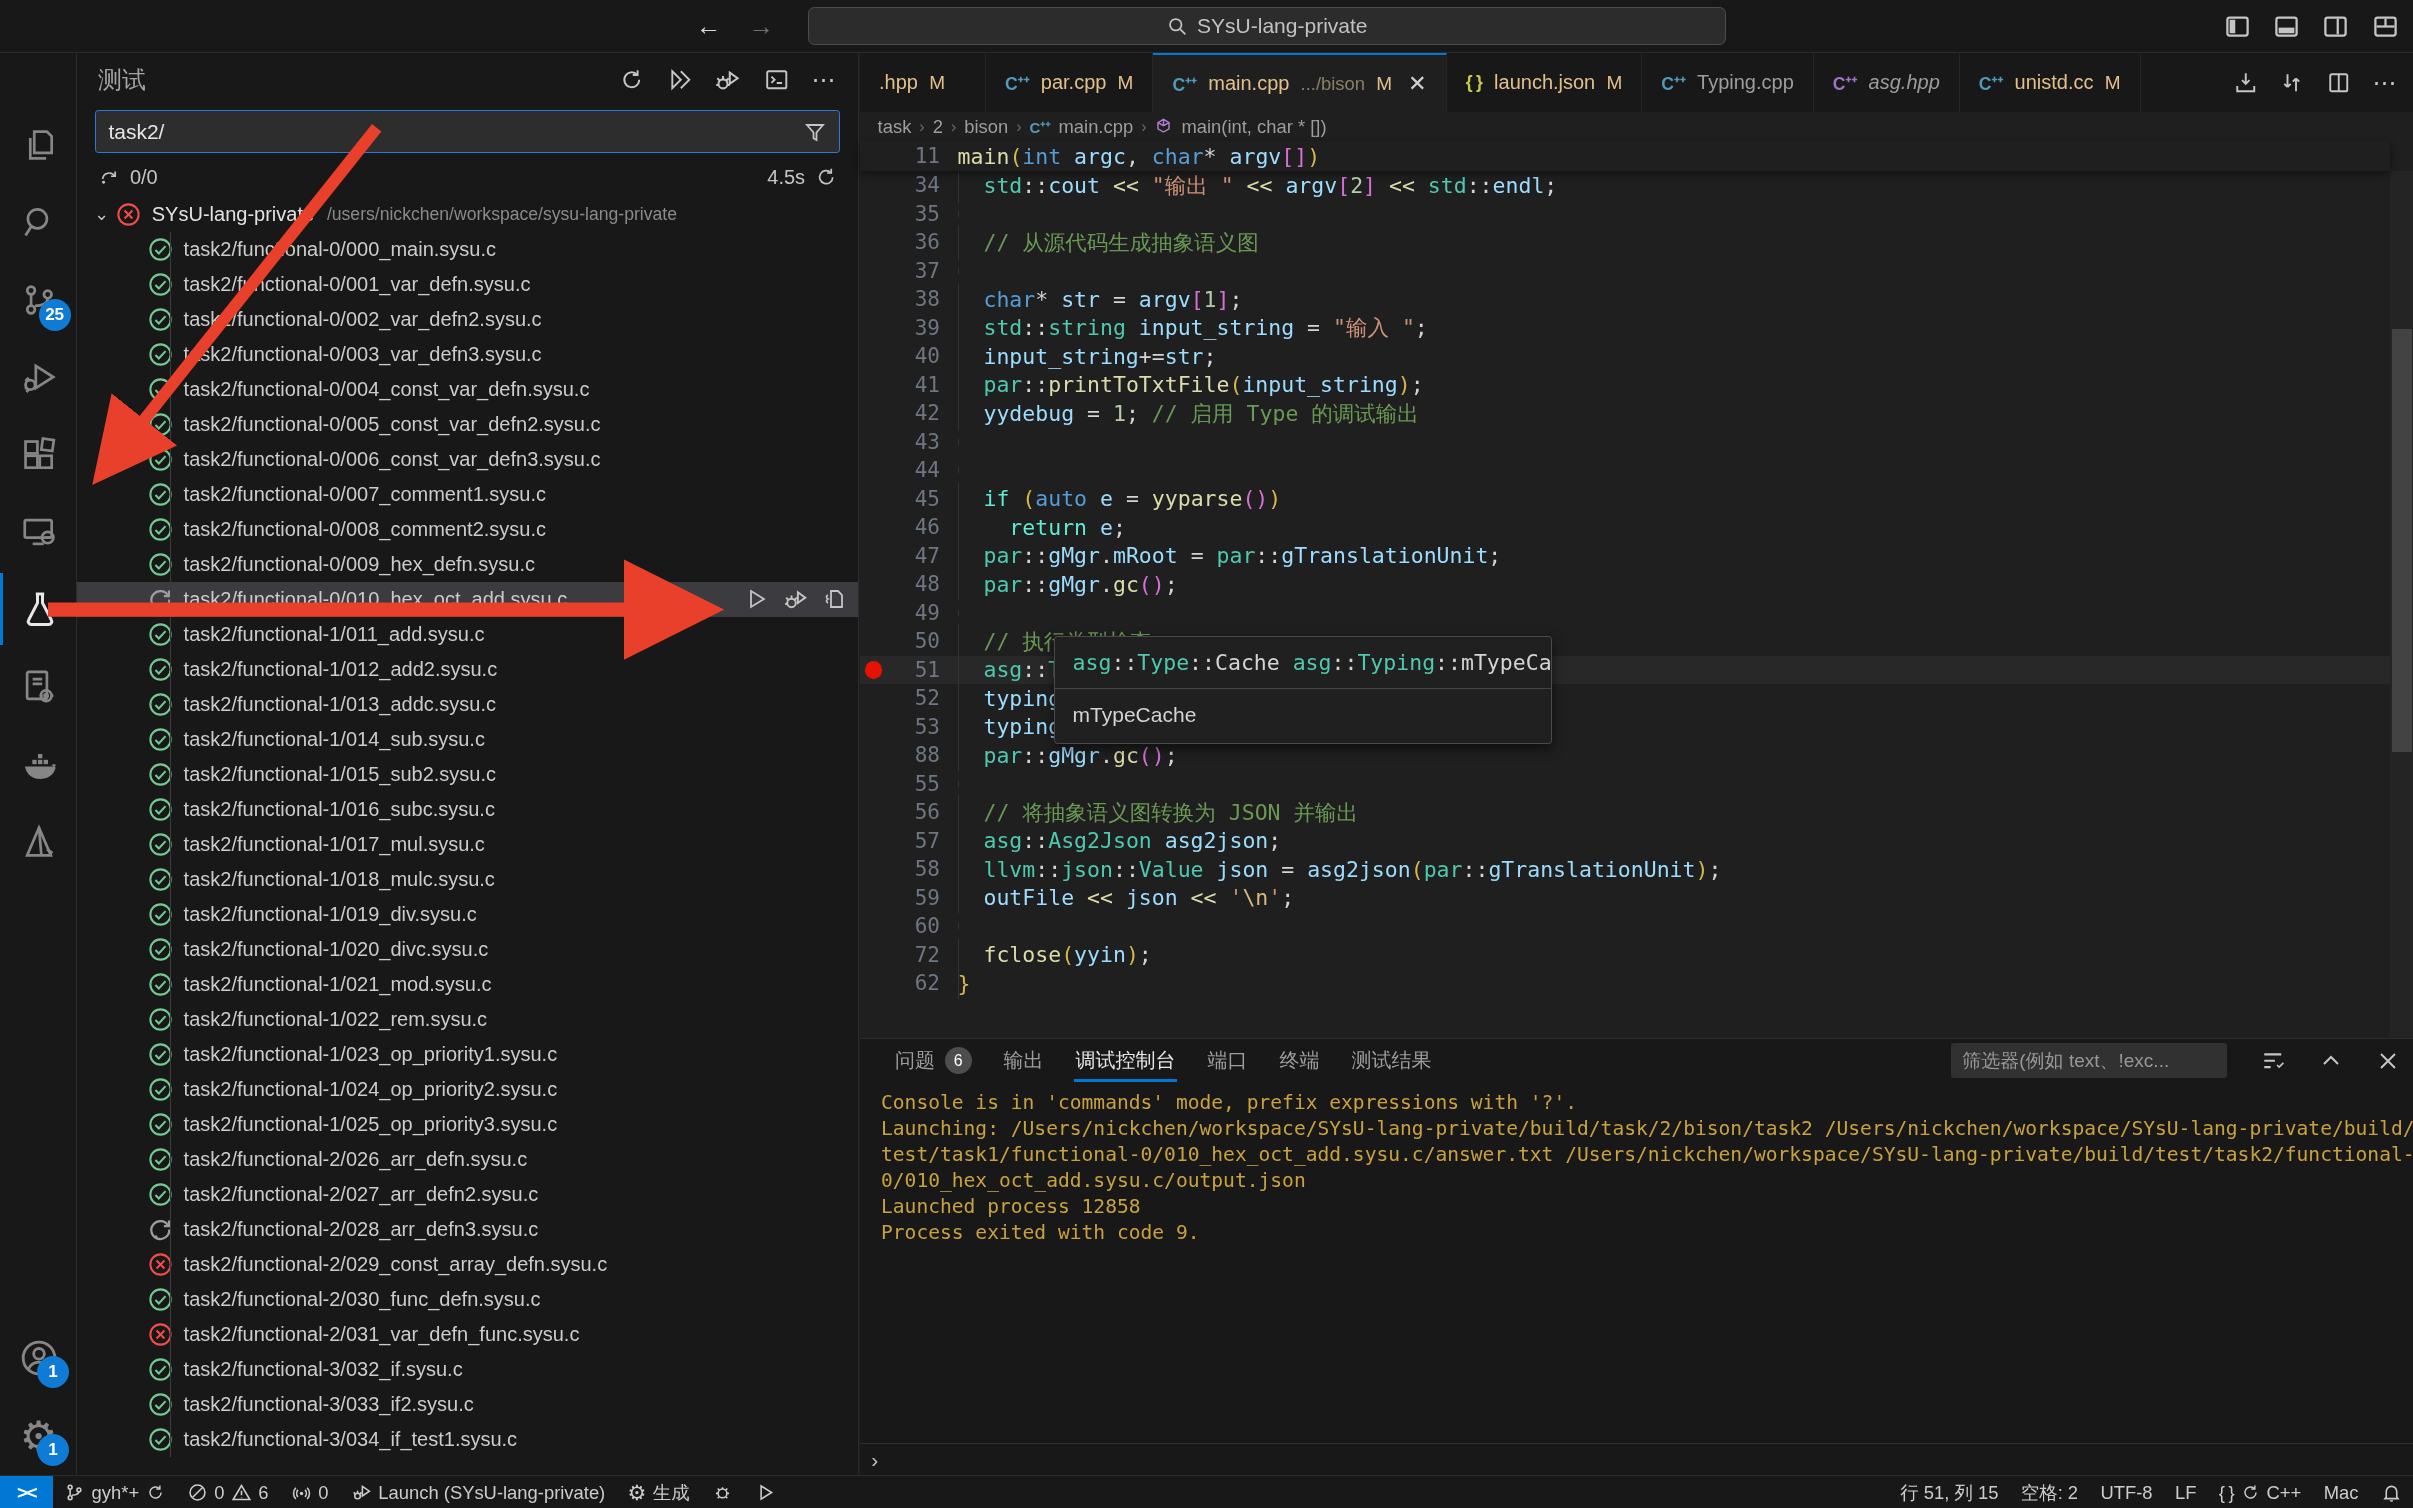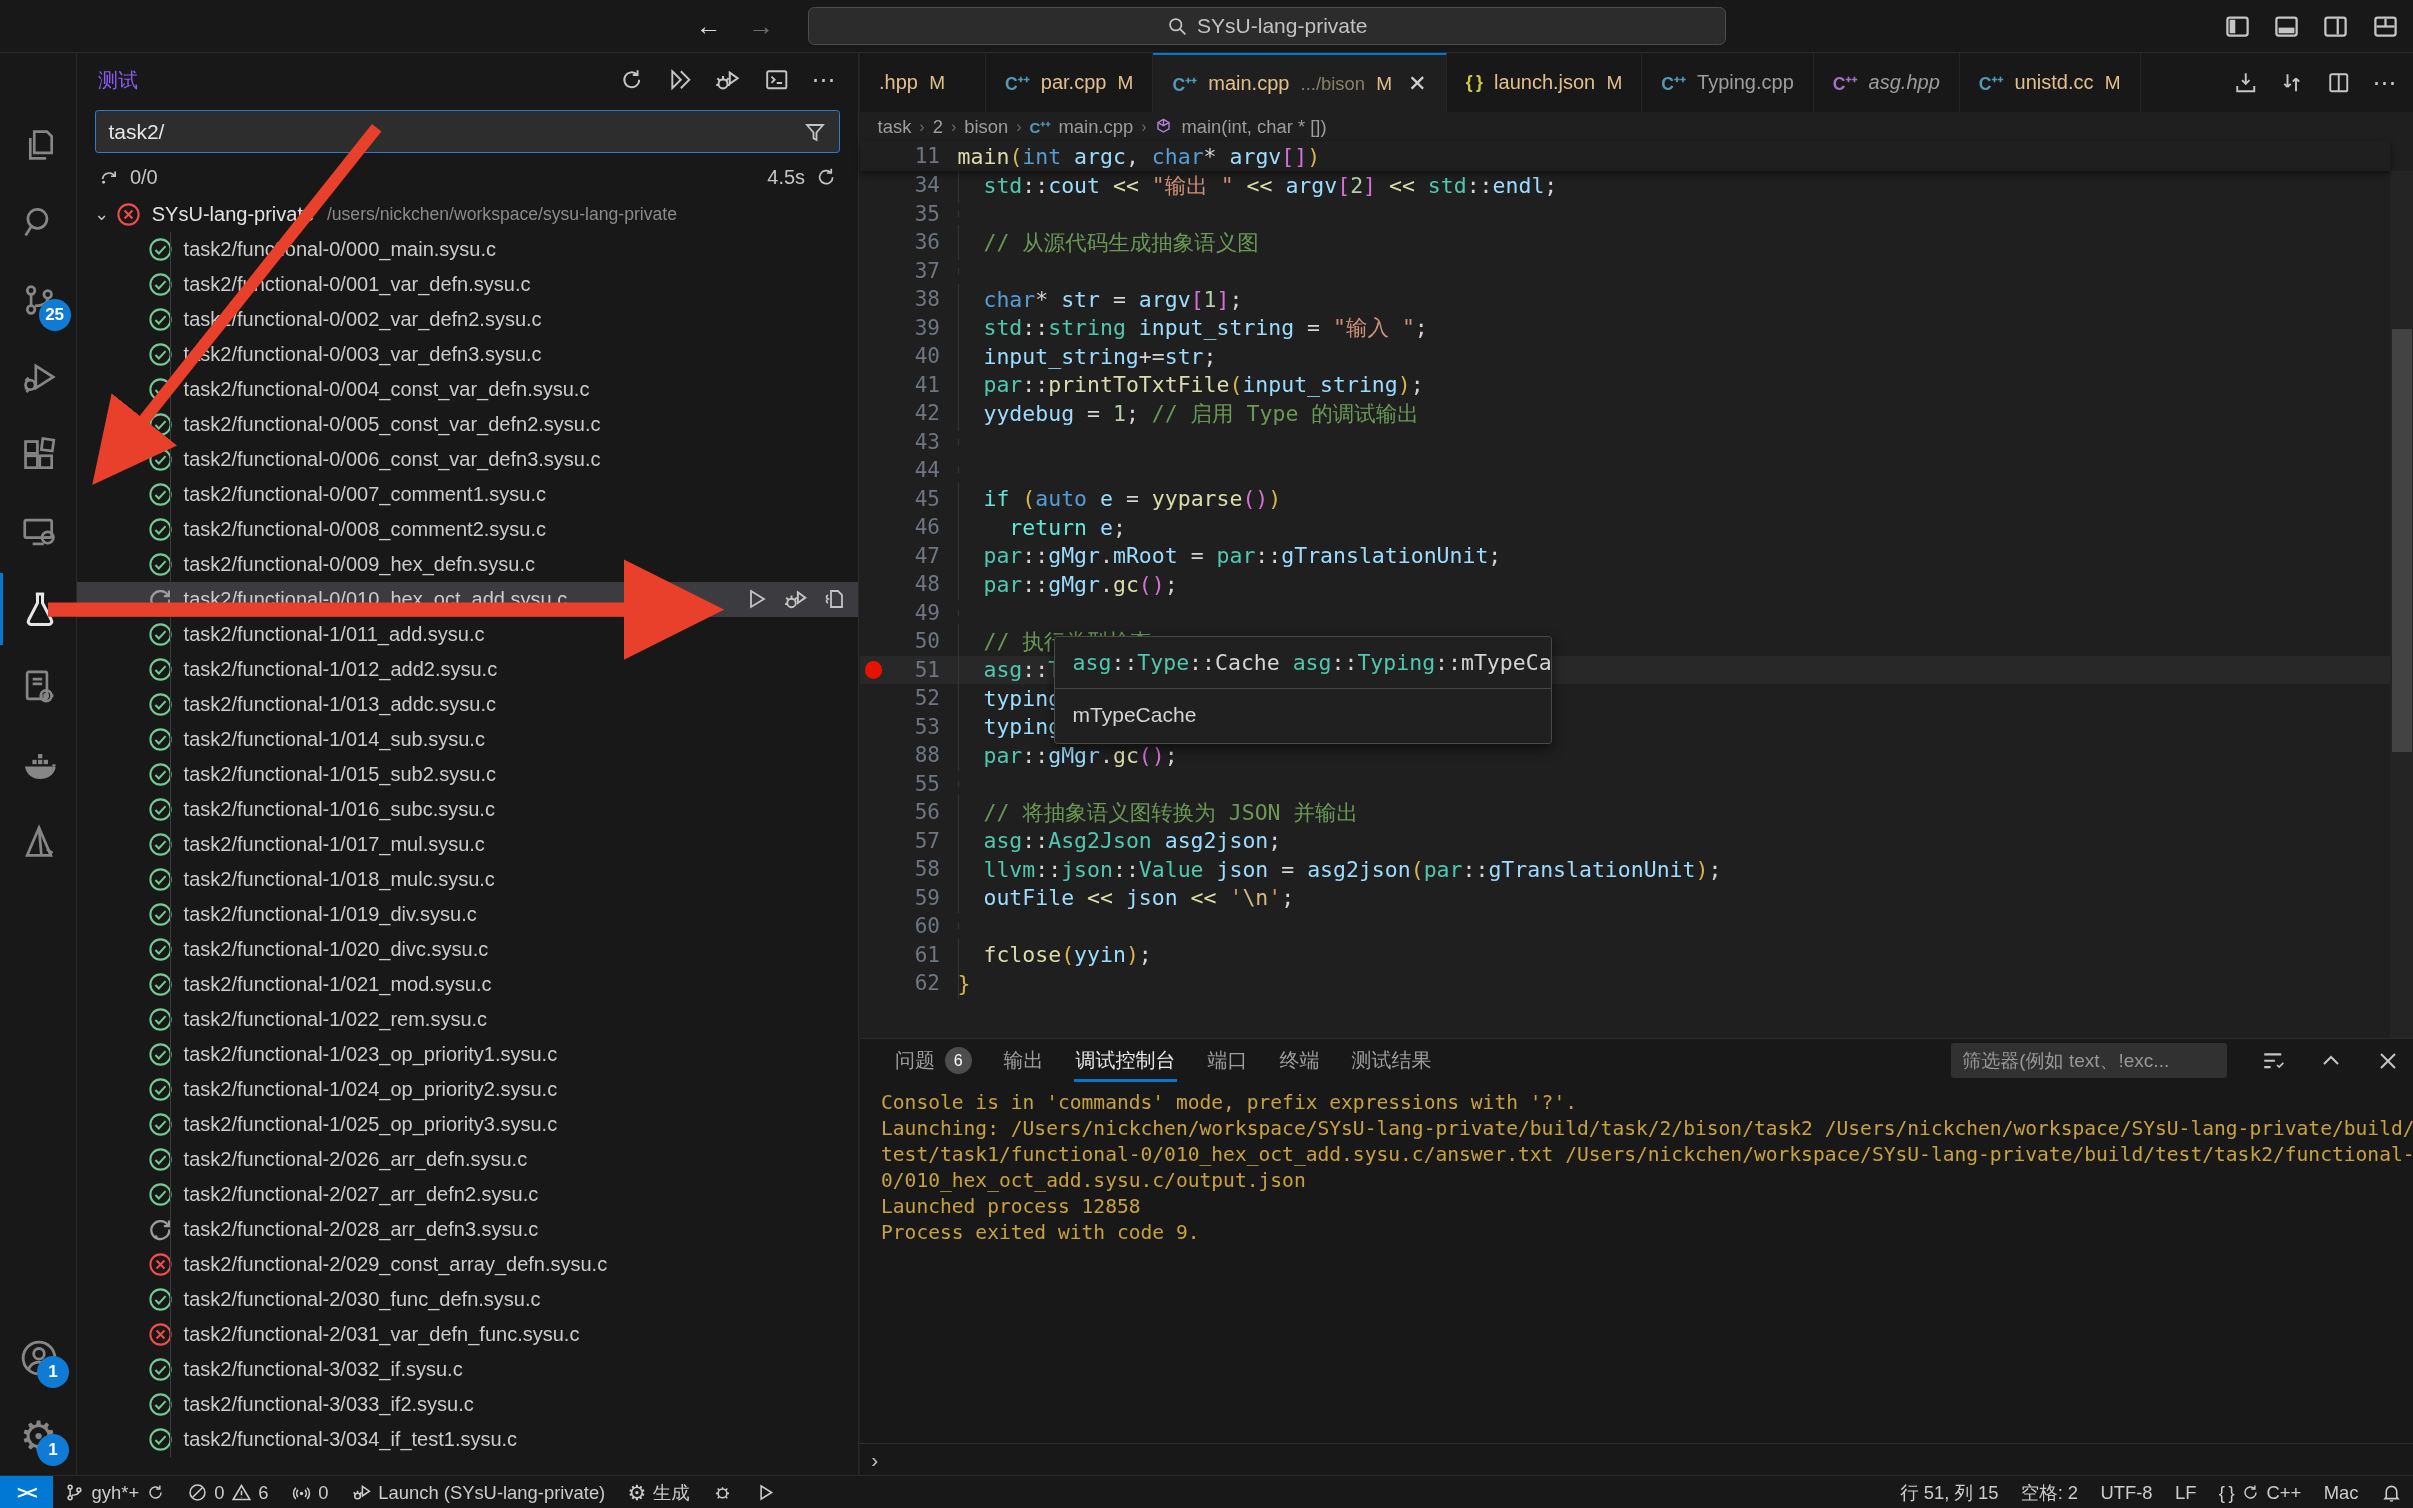--- a/index.html
+++ b/index.html
@@ -18,21 +18,21 @@
   
   .activitybar { position:absolute; left:0; top:53px; width:77px; height:1422px; background:#181818; border-right:0.8px solid #2b2b2b; }
   .ab-icon { position:absolute; left:0; width:77px; height:72px; display:flex; align-items:center; justify-content:center; }
   .ab-icon svg { display:block; }
   .ab-active { border-left:3.2px solid #0078d4; }
   .badge { position:absolute; background:#0f7bd4; color:#fff; font-size:17px; font-weight:bold; border-radius:17.6px; min-width:32px; height:32px; display:flex; align-items:center; justify-content:center; padding:0 4.8px; }
 
   
   .sidebar { position:absolute; left:77px; top:53px; width:782px; height:1422px; background:#181818; border-right:0.8px solid #2b2b2b; overflow:hidden; }
   .sb-header { height:54px; display:flex; align-items:center; padding:0 21px; }
-  .sb-title { font-size:20px; color:#8b5cf6; flex:1; }
+  .sb-title { font-size:24px; color:#a3a3a3; flex:1; }
   .sb-actions { display:flex; gap:22.3px; align-items:center; }
   .sb-actions svg { display:block; }
   .sb-filter { margin:3.2px 17.6px 0 17.6px; height:43px; background:#2d2d2d; border:1.6px solid #2b79d9; border-radius:3.2px; display:flex; align-items:center; padding:0 12.8px; }
   .sb-filter-text { flex:1; font-size:21px; color:#e6e6e6; }
   .sb-progress { display:flex; justify-content:space-between; align-items:center; padding:12.8px 21px 8px 21px; font-size:20px; color:#c5c5c5; }
   .sb-prog-left,.sb-prog-right { display:flex; align-items:center; gap:9.6px; }
   .sb-tree { position:relative; }
   .tree-row { height:35px; display:flex; align-items:center; font-size:20px; color:#cccccc; white-space:nowrap; overflow:hidden; }
   .tree-row.sel { background:#3b3b40; }
   .tree-indent-line { position:absolute; left:93px; top:35px; bottom:0; width:0.8px; background:#3c3c3c; }
@@ -798,21 +798,21 @@
           <div class="code-text"><span class="sg-v">  outFile </span><span class="sg-f">&lt;&lt;</span><span class="sg-v"> json </span><span class="sg-f">&lt;&lt;</span><span class="sg-s"> '</span><span class="sg-e">\n</span><span class="sg-s">'</span><span class="sg-p">;</span></div>
         </div>
         <div class="code-row">
           <div class="bp-col"></div>
           <div class="num-col">60</div>
           <div class="chg-col"></div>
           <div class="code-text"></div>
         </div>
         <div class="code-row">
           <div class="bp-col"></div>
-          <div class="num-col">61</div>
+          <div class="num-col">72</div>
           <div class="chg-col"></div>
           <div class="code-text"><span class="sg-f">  fclose</span><span class="sg-b1">(</span><span class="sg-v">yyin</span><span class="sg-b1">)</span><span class="sg-p">;</span></div>
         </div>
         <div class="code-row">
           <div class="bp-col"></div>
           <div class="num-col">62</div>
           <div class="chg-col"></div>
           <div class="code-text"><span class="sg-b1">}</span></div>
         </div>
       </div>

